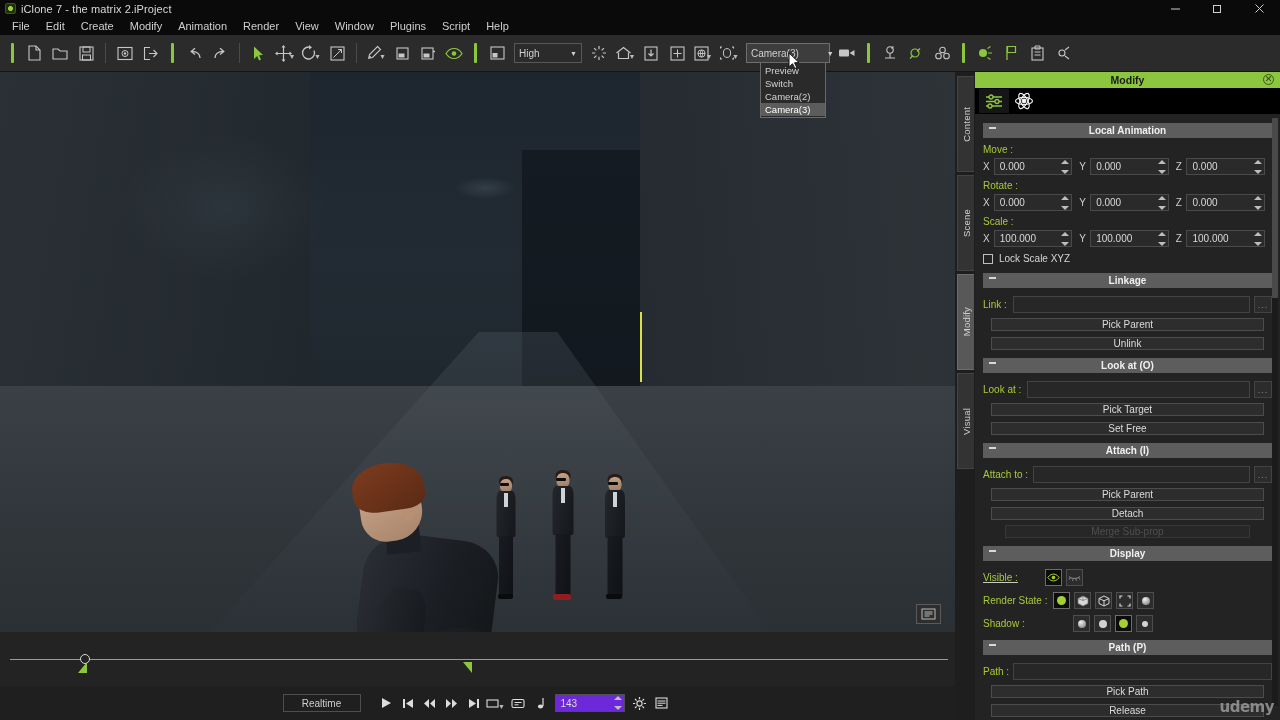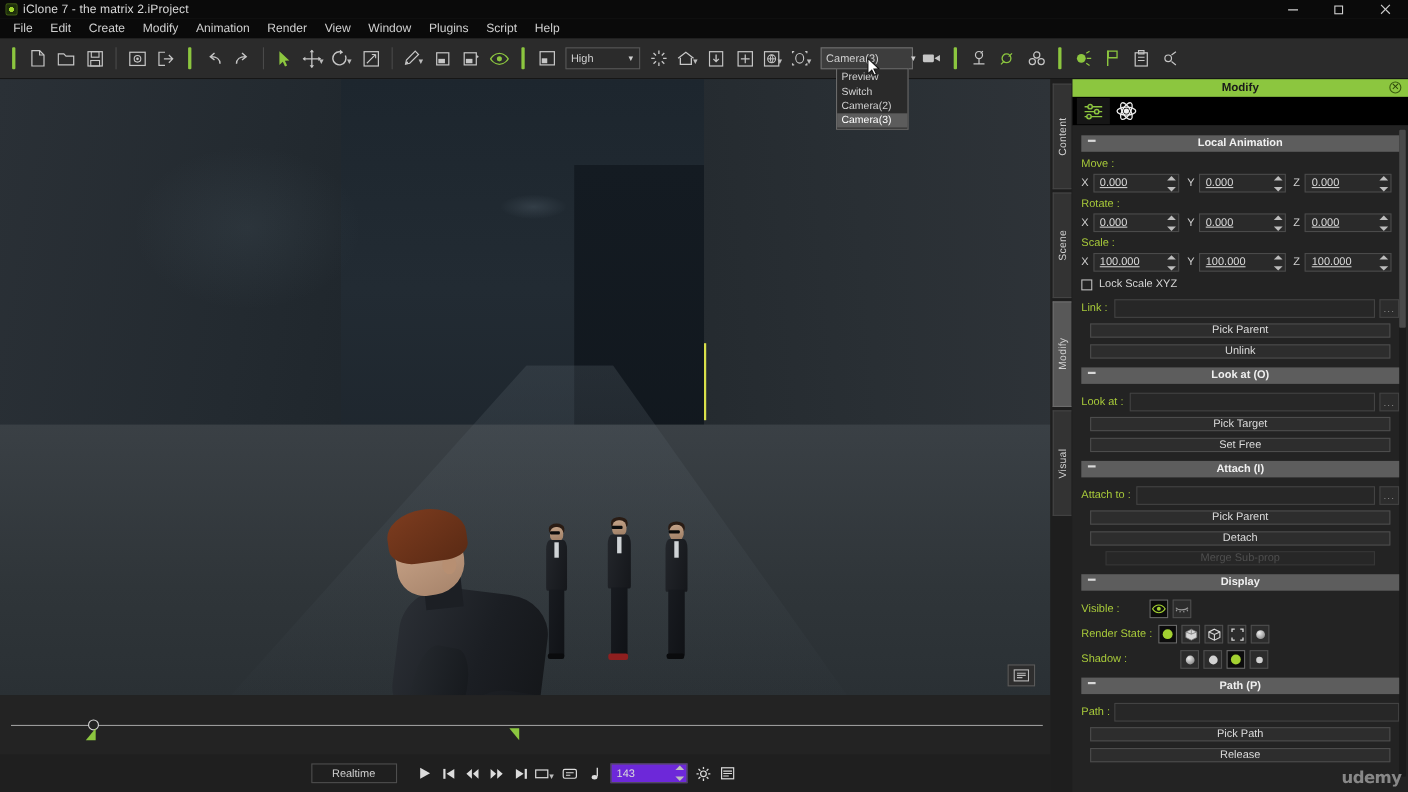--- a/index.html
+++ b/index.html
@@ -157,21 +157,21 @@
   .section-head{height:15px;background:#5d5d5d;display:flex;align-items:center;
     justify-content:center;position:relative;margin:4px 0 3px 0;}
   .section-head b{font-size:10px;color:#f0f0f0;font-weight:bold;}
   .section-head .minus{position:absolute;left:6px;top:4px;width:7px;height:2px;background:#d8d8d8;}
   .lbl-g{font-size:10px;color:#a7c93a;}
   .row{display:flex;align-items:center;margin:4px 0;}
   .xyz{display:flex;align-items:center;gap:0;margin:3px 0 5px 0;}
   .axis{font-size:10px;color:#cfcfcf;width:11px;text-align:left;}
   .numfield{height:17px;border:1px solid #4a4a4a;background:#2a2a2a;position:relative;
     display:flex;align-items:center;margin-right:7px;}
-  .numfield.w{width:80px;text-decoration:underline;}
+  .numfield.w{width:80px;}
   .numfield span{font-size:10px;color:#dadada;padding-left:5px;}
   .chk{width:10px;height:10px;border:1px solid #bfbfbf;background:#232323;margin-right:6px;display:inline-block;}
   .chk-lbl{font-size:10px;color:#d5d5d5;}
   .textfield{flex:1;height:17px;border:1px solid #434343;background:#272727;}
   .dots-btn{width:18px;height:17px;border:1px solid #434343;background:#2c2c2c;margin-left:4px;
     display:flex;align-items:center;justify-content:center;font-size:9px;color:#8a8a8a;letter-spacing:1px;}
   .btnrow{display:flex;gap:6px;margin:5px 0 3px 0;padding:0 8px;flex-direction:column;}
   .pbtn{flex:1;height:18px;border:1px solid #4c4c4c;background:#2d2d2d;display:flex;
     align-items:center;justify-content:center;font-size:10px;color:#dcdcdc;}
   .pbtn.dis{color:#4f4f4f;border-color:#373737;background:#272727;}
@@ -737,20 +737,24 @@
                 <i class="dn"></i>
               </div>
           </div>
         </div>
 
         <div class="row" style="margin-top:6px;">
           <span class="chk"></span>
           <span class="chk-lbl">Lock Scale XYZ</span>
         </div>
 
+        <div class="section-head" style="margin-top:9px;">
+          <i class="minus"></i>
+          <b>Linkage</b>
+        </div>
         <div class="row" style="margin-top:8px;">
           <span class="lbl-g" style="width:30px;">Link :</span>
           <div class="textfield"></div>
           <div class="dots-btn">...</div>
         </div>
         <div class="btnrow">
           <div class="pbtn">Pick Parent</div>
           <div class="pbtn">Unlink</div>
         </div>
 
@@ -783,21 +787,21 @@
         </div>
         <div class="btnrow" style="padding:0 22px;">
           <div class="pbtn dis">Merge Sub-prop</div>
         </div>
 
         <div class="section-head" style="margin-top:8px;">
           <i class="minus"></i>
           <b>Display</b>
         </div>
 
-        <div class="row" style="margin-top:8px;">
+        <div class="row" style="margin-top:8px;text-decoration:underline;">
           <span class="label-w">Visible :</span>
           <div class="toggles">
             <div class="tg on">
               <svg width="13" height="9" viewBox="0 0 13 9">
                   <path d="M.8 4.5S3 1 6.5 1 12.2 4.5 12.2 4.5 10 8 6.5 8 .8 4.5.8 4.5z" fill="none" stroke="#a3d131" stroke-width="1"></path>
                   <circle cx="6.5" cy="4.5" r="1.8" fill="#a3d131"></circle>
                 </svg>
             </div>
             <div class="tg">
               <svg width="13" height="9" viewBox="0 0 13 9">

